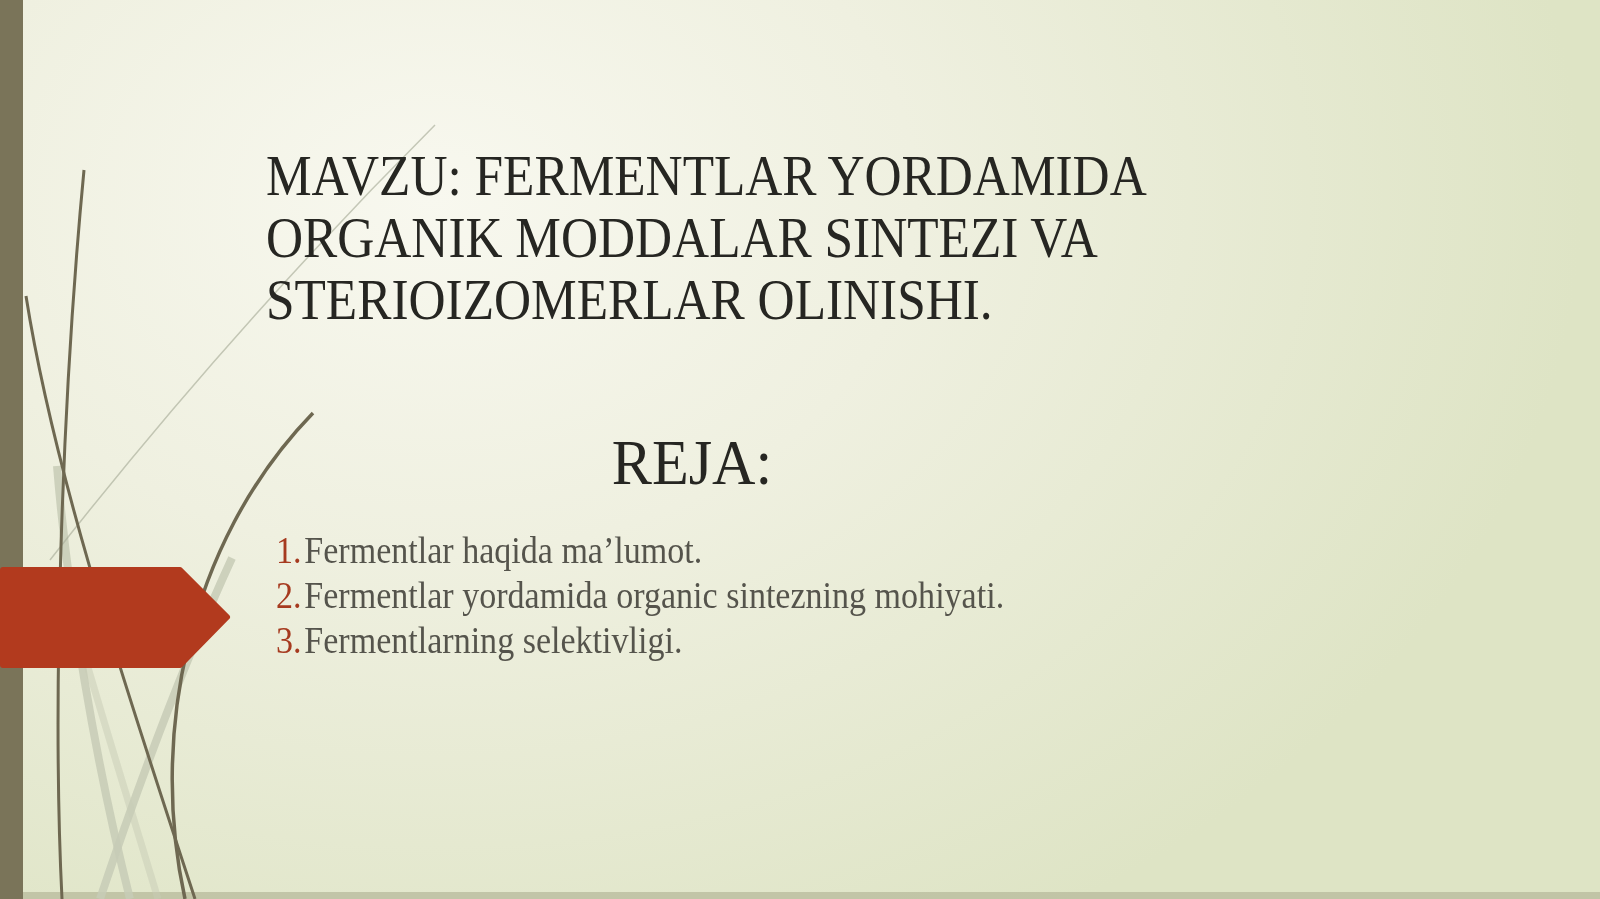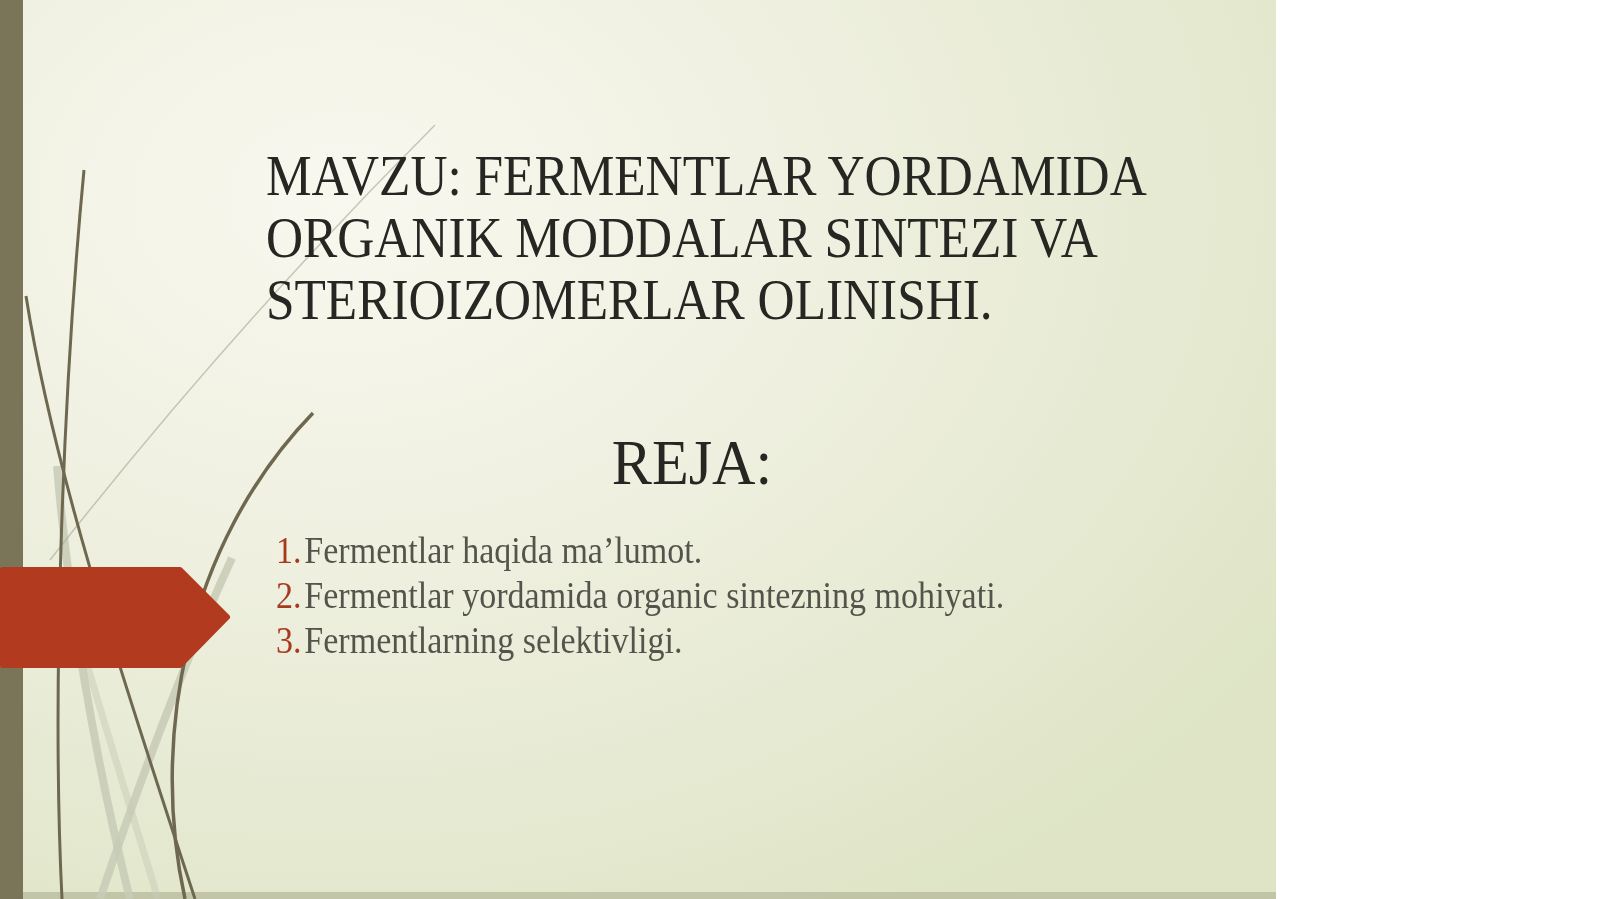--- a/index.html
+++ b/index.html
@@ -3,21 +3,21 @@
 <meta charset="utf-8">
 <style>
   html, body {
     margin: 0; padding: 0;
     width: 1600px; height: 899px;
     overflow: hidden;
     font-family: "Liberation Serif", "DejaVu Serif", serif;
   }
   .slide {
     position: relative;
-    width: 1276px; height: 899px;
+    width: 1600px; height: 899px;
     background: radial-gradient(ellipse 1150px 850px at 27% 22%,
         var(--background-inner, #f8f8ef) 0%,
         #eff0e0 42%,
         var(--background-outer, #dee4c5) 100%);
     overflow: hidden;
   }
   .bottom-strip {
     position: absolute; left: 0; bottom: 0;
     width: 1600px; height: 7px;
     background: var(--edge-strip, #b7ba9b);

